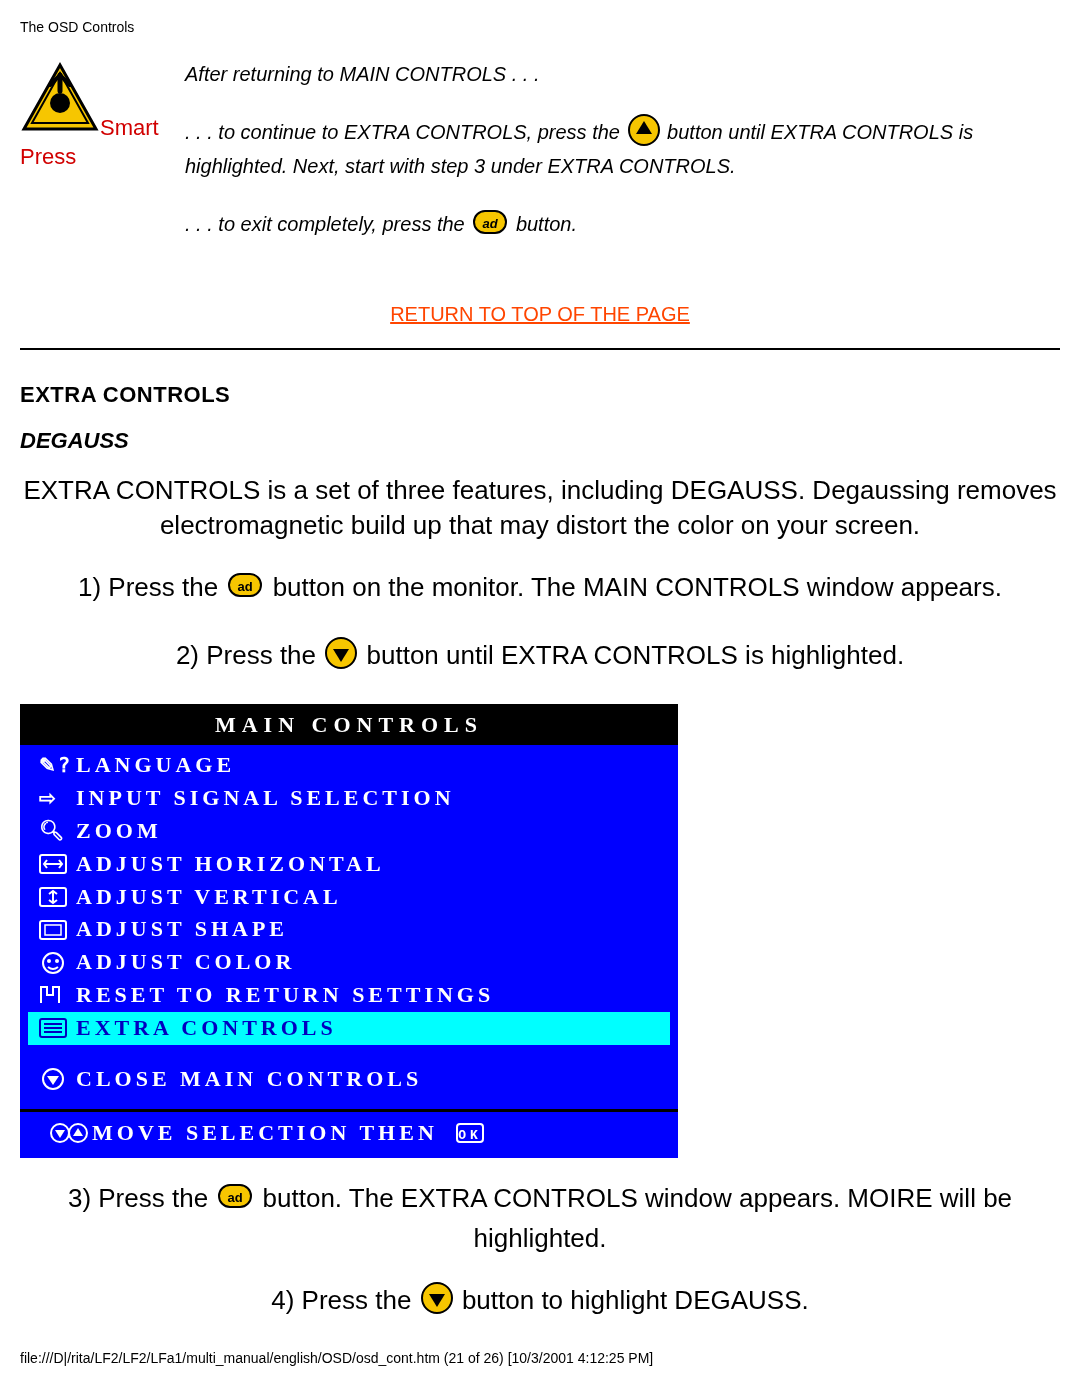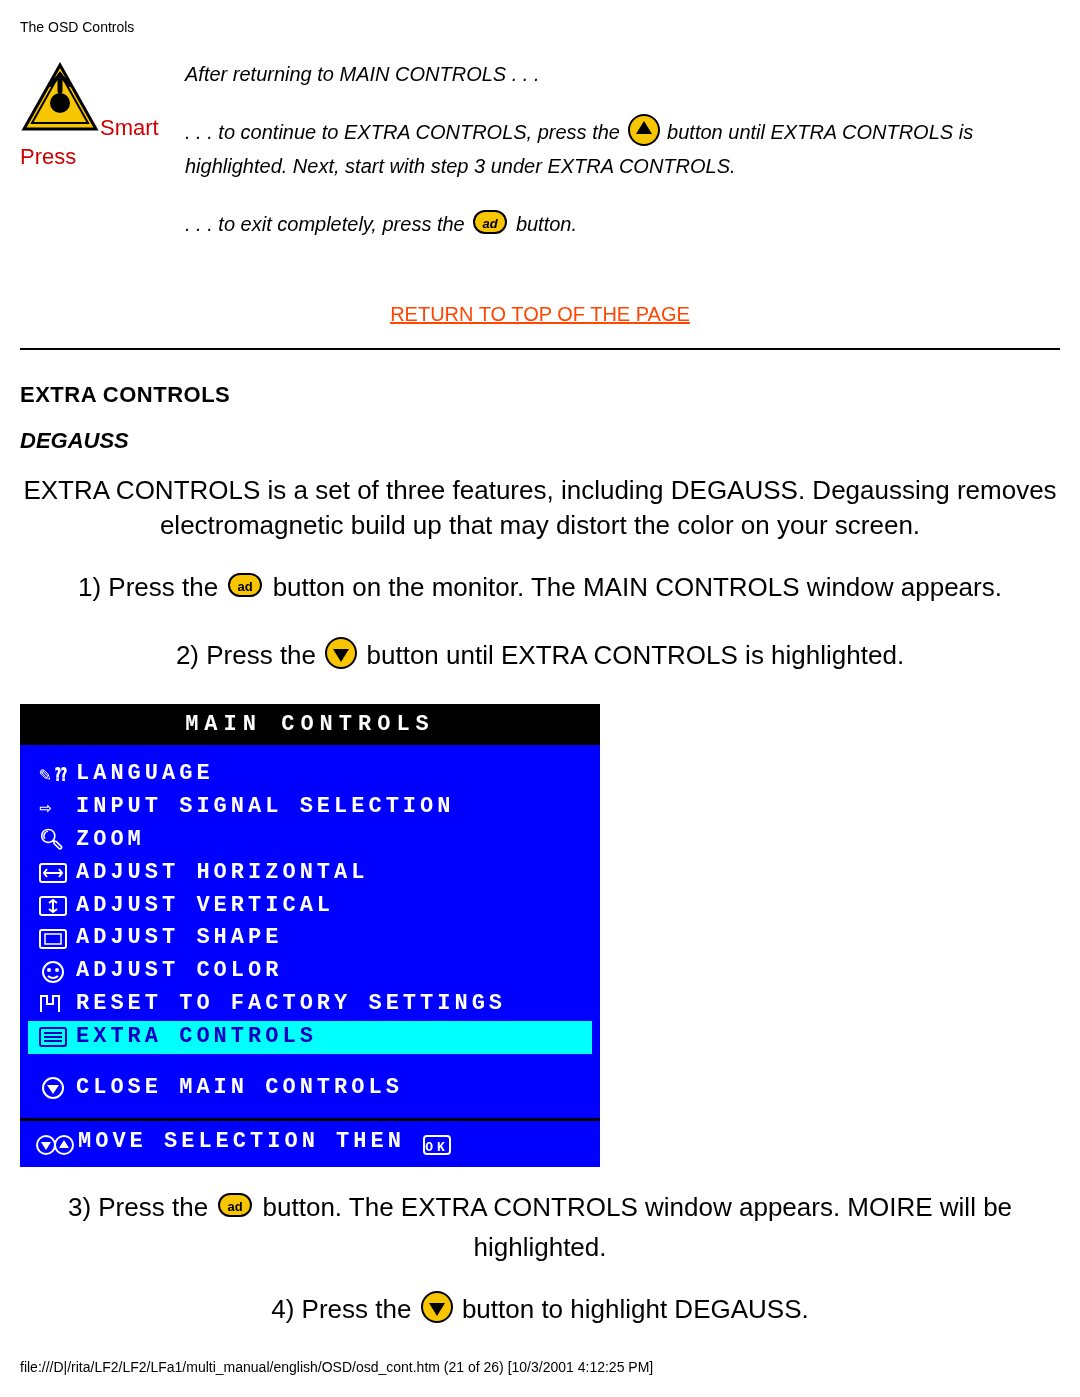--- a/index.html
+++ b/index.html
@@ -81,37 +81,37 @@
     font-size: 22px;
     margin: 0 0 18px 0;
   }
   p.body-text {
     margin: 0 0 26px 0;
     font-size: 26px;
     text-align: center;
   }
   
   .osd-panel {
-    width: 580px;
+    width: 658px;
     background: #0000ff;
     color: #fff;
-    font-family: Liberation Mono, monospace;
+    font-family: Liberation Serif, serif;
     font-weight: bold;
     font-size: 22px;
     letter-spacing: 4px;
     margin: 8px 0 22px 0;
   }
   .osd-title {
     background: #000;
     text-align: center;
     padding: 6px 0;
     letter-spacing: 6px;
   }
   .osd-list {
-    padding: 13px 8px 4px 8px;
+    padding: 4px 8px 4px 8px;
   }
   .osd-row {
     display: flex;
     align-items: center;
     padding: 1px 10px 1px 4px;
     line-height: 1.4;
   }
   .osd-row.highlight {
     background: #00ffff;
     color: #0000c0;
@@ -123,22 +123,22 @@
   }
   .osd-close-sep {
     height: 18px;
   }
   .osd-footer-sep {
     border-top: 3px solid #000;
     margin-top: 10px;
   }
   .osd-footer {
     display: flex;
-    align-items: flex-end;
-    padding: 6px 10px 10px 14px;
+    align-items: center;
+    padding: 6px 10px 10px 28px;
   }
   .page-footer {
     font-size: 14px;
   }
 </style>
 </head>
 <body>
 
 <svg width="0" height="0" style="position:absolute">
   <defs>
@@ -334,21 +334,21 @@
           </svg>
         </span>
         <span>ADJUST COLOR</span>
       </div>
       <div class="osd-row">
         <span class="osd-icon">
           <svg width="30" height="24" viewBox="0 0 30 24">
             <use href="#osd-reset"></use>
           </svg>
         </span>
-        <span>RESET TO FACTORY SETTINGS</span>
+        <span>RESET TO RETURN SETTINGS</span>
       </div>
       <div class="osd-row highlight">
         <span class="osd-icon">
           <svg width="30" height="24" viewBox="0 0 30 24">
             <use href="#osd-extra"></use>
           </svg>
         </span>
         <span>EXTRA CONTROLS</span>
       </div>
       <div class="osd-close-sep"></div>

